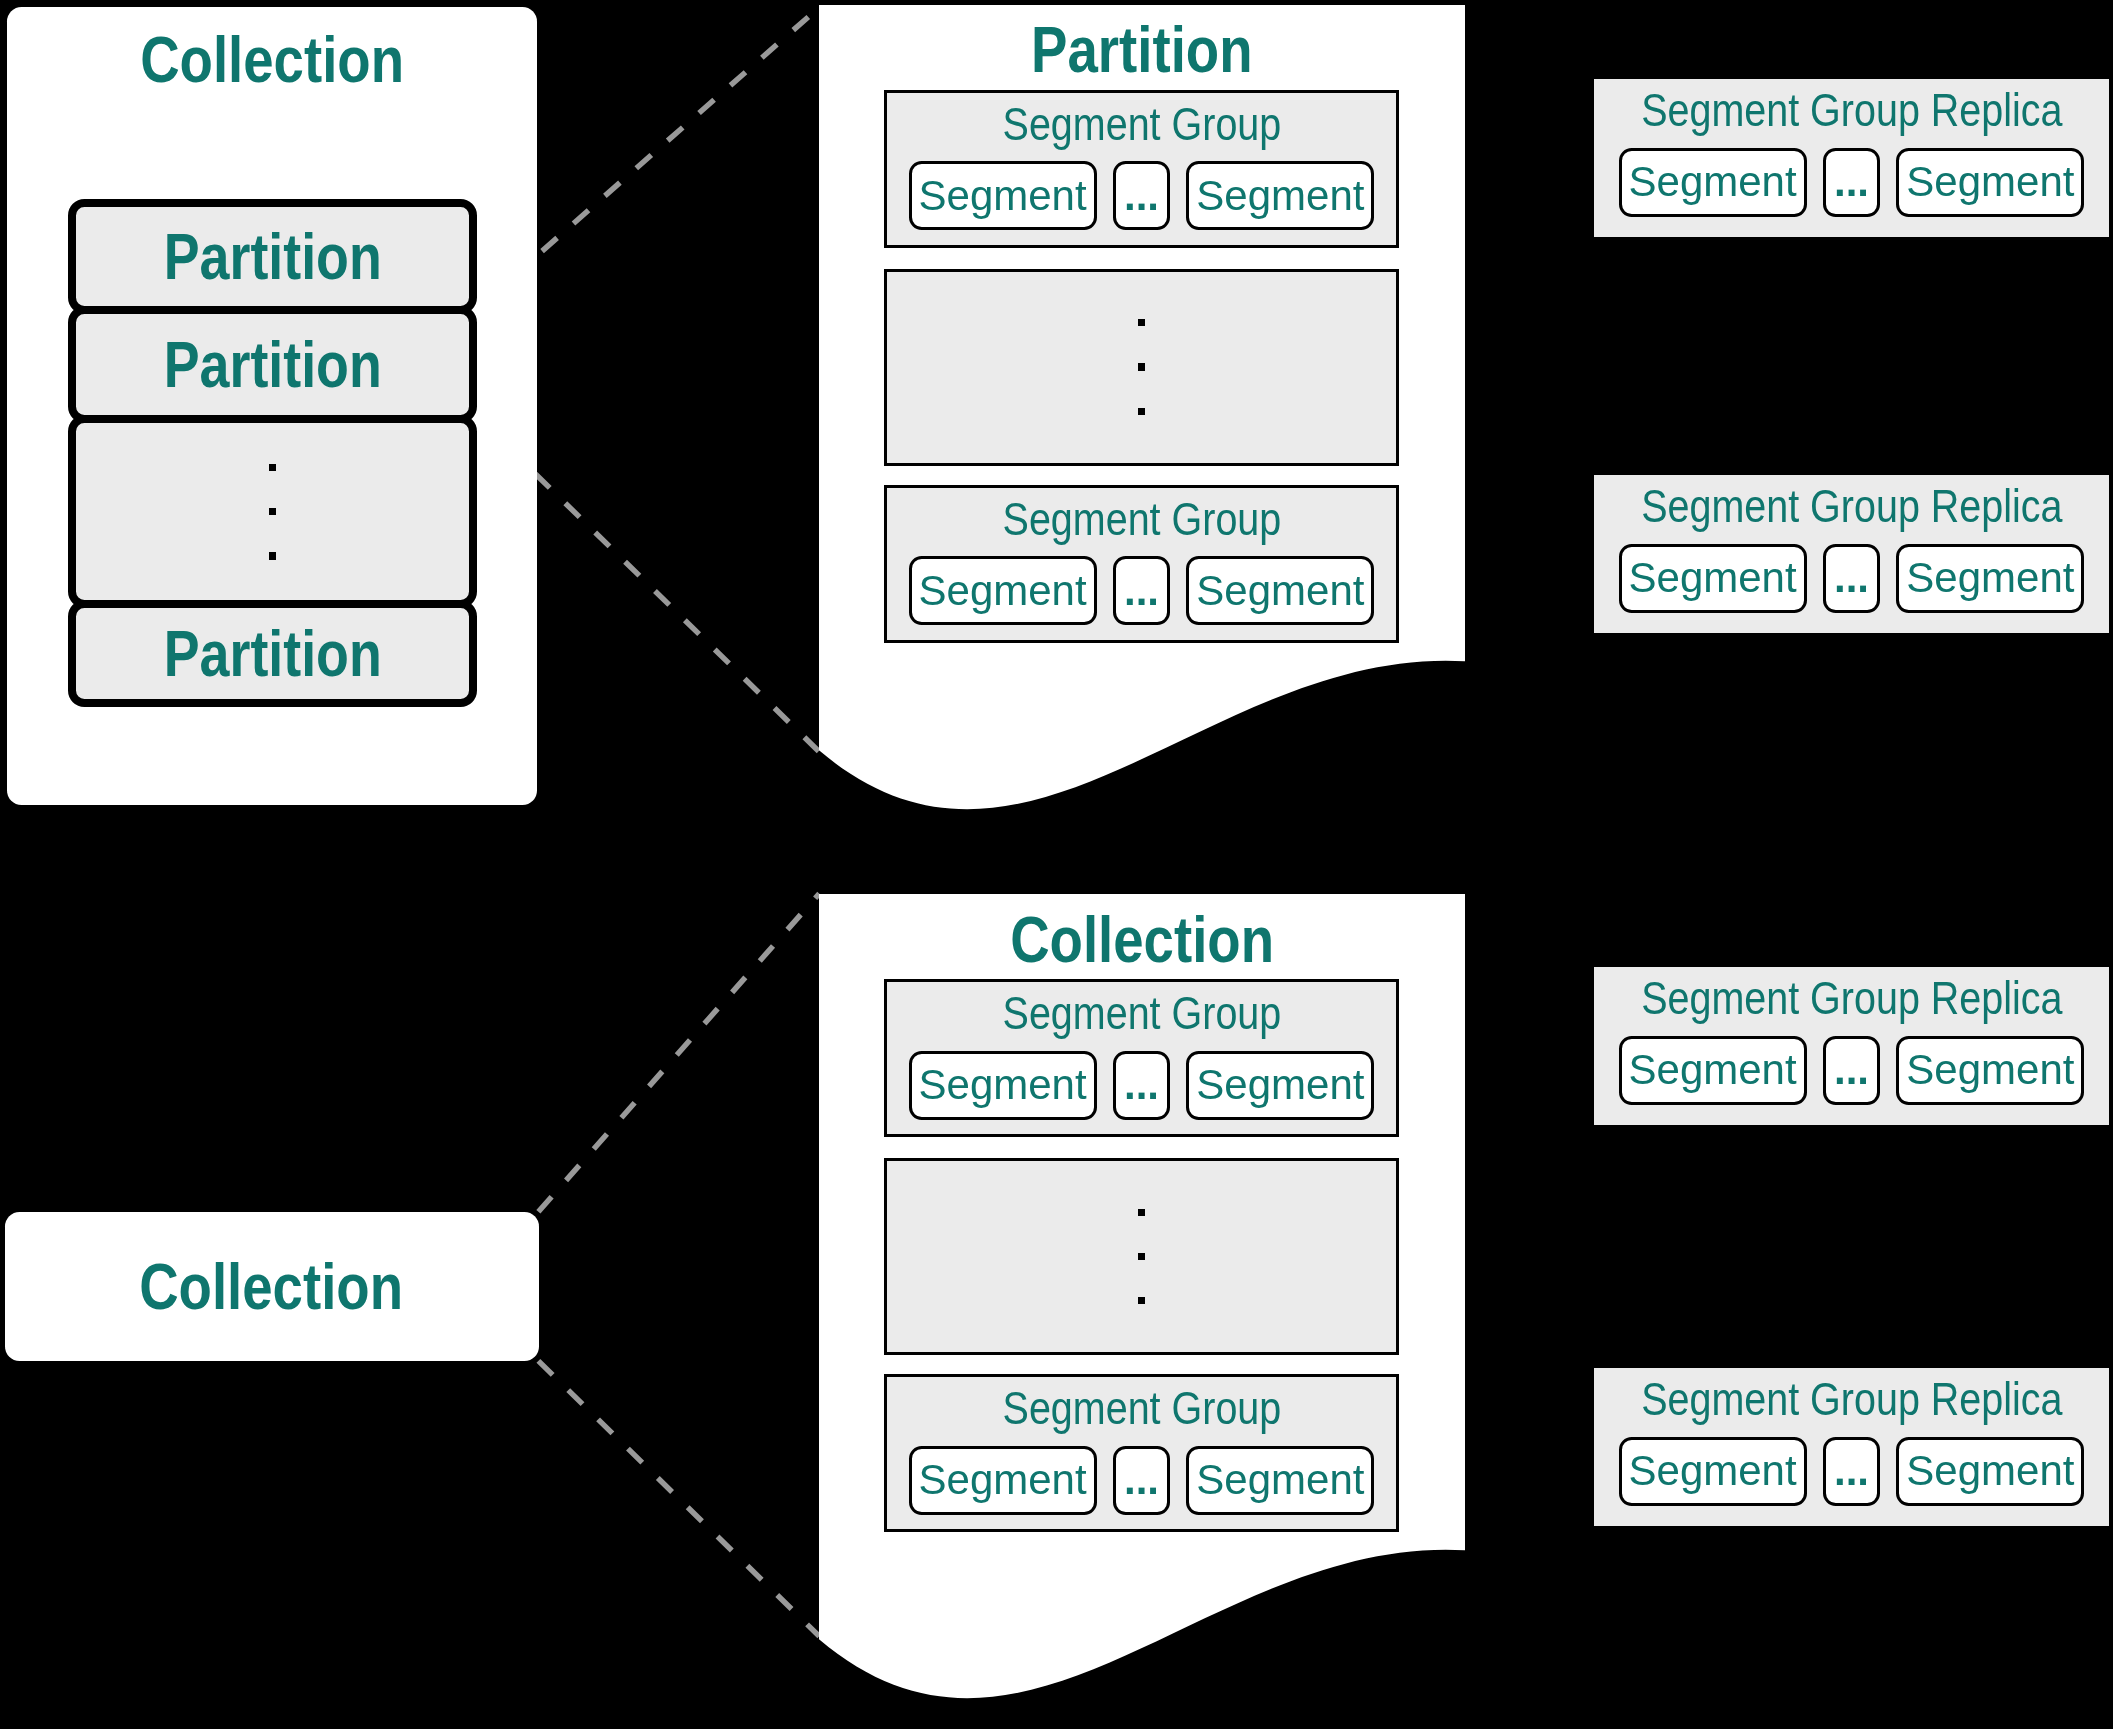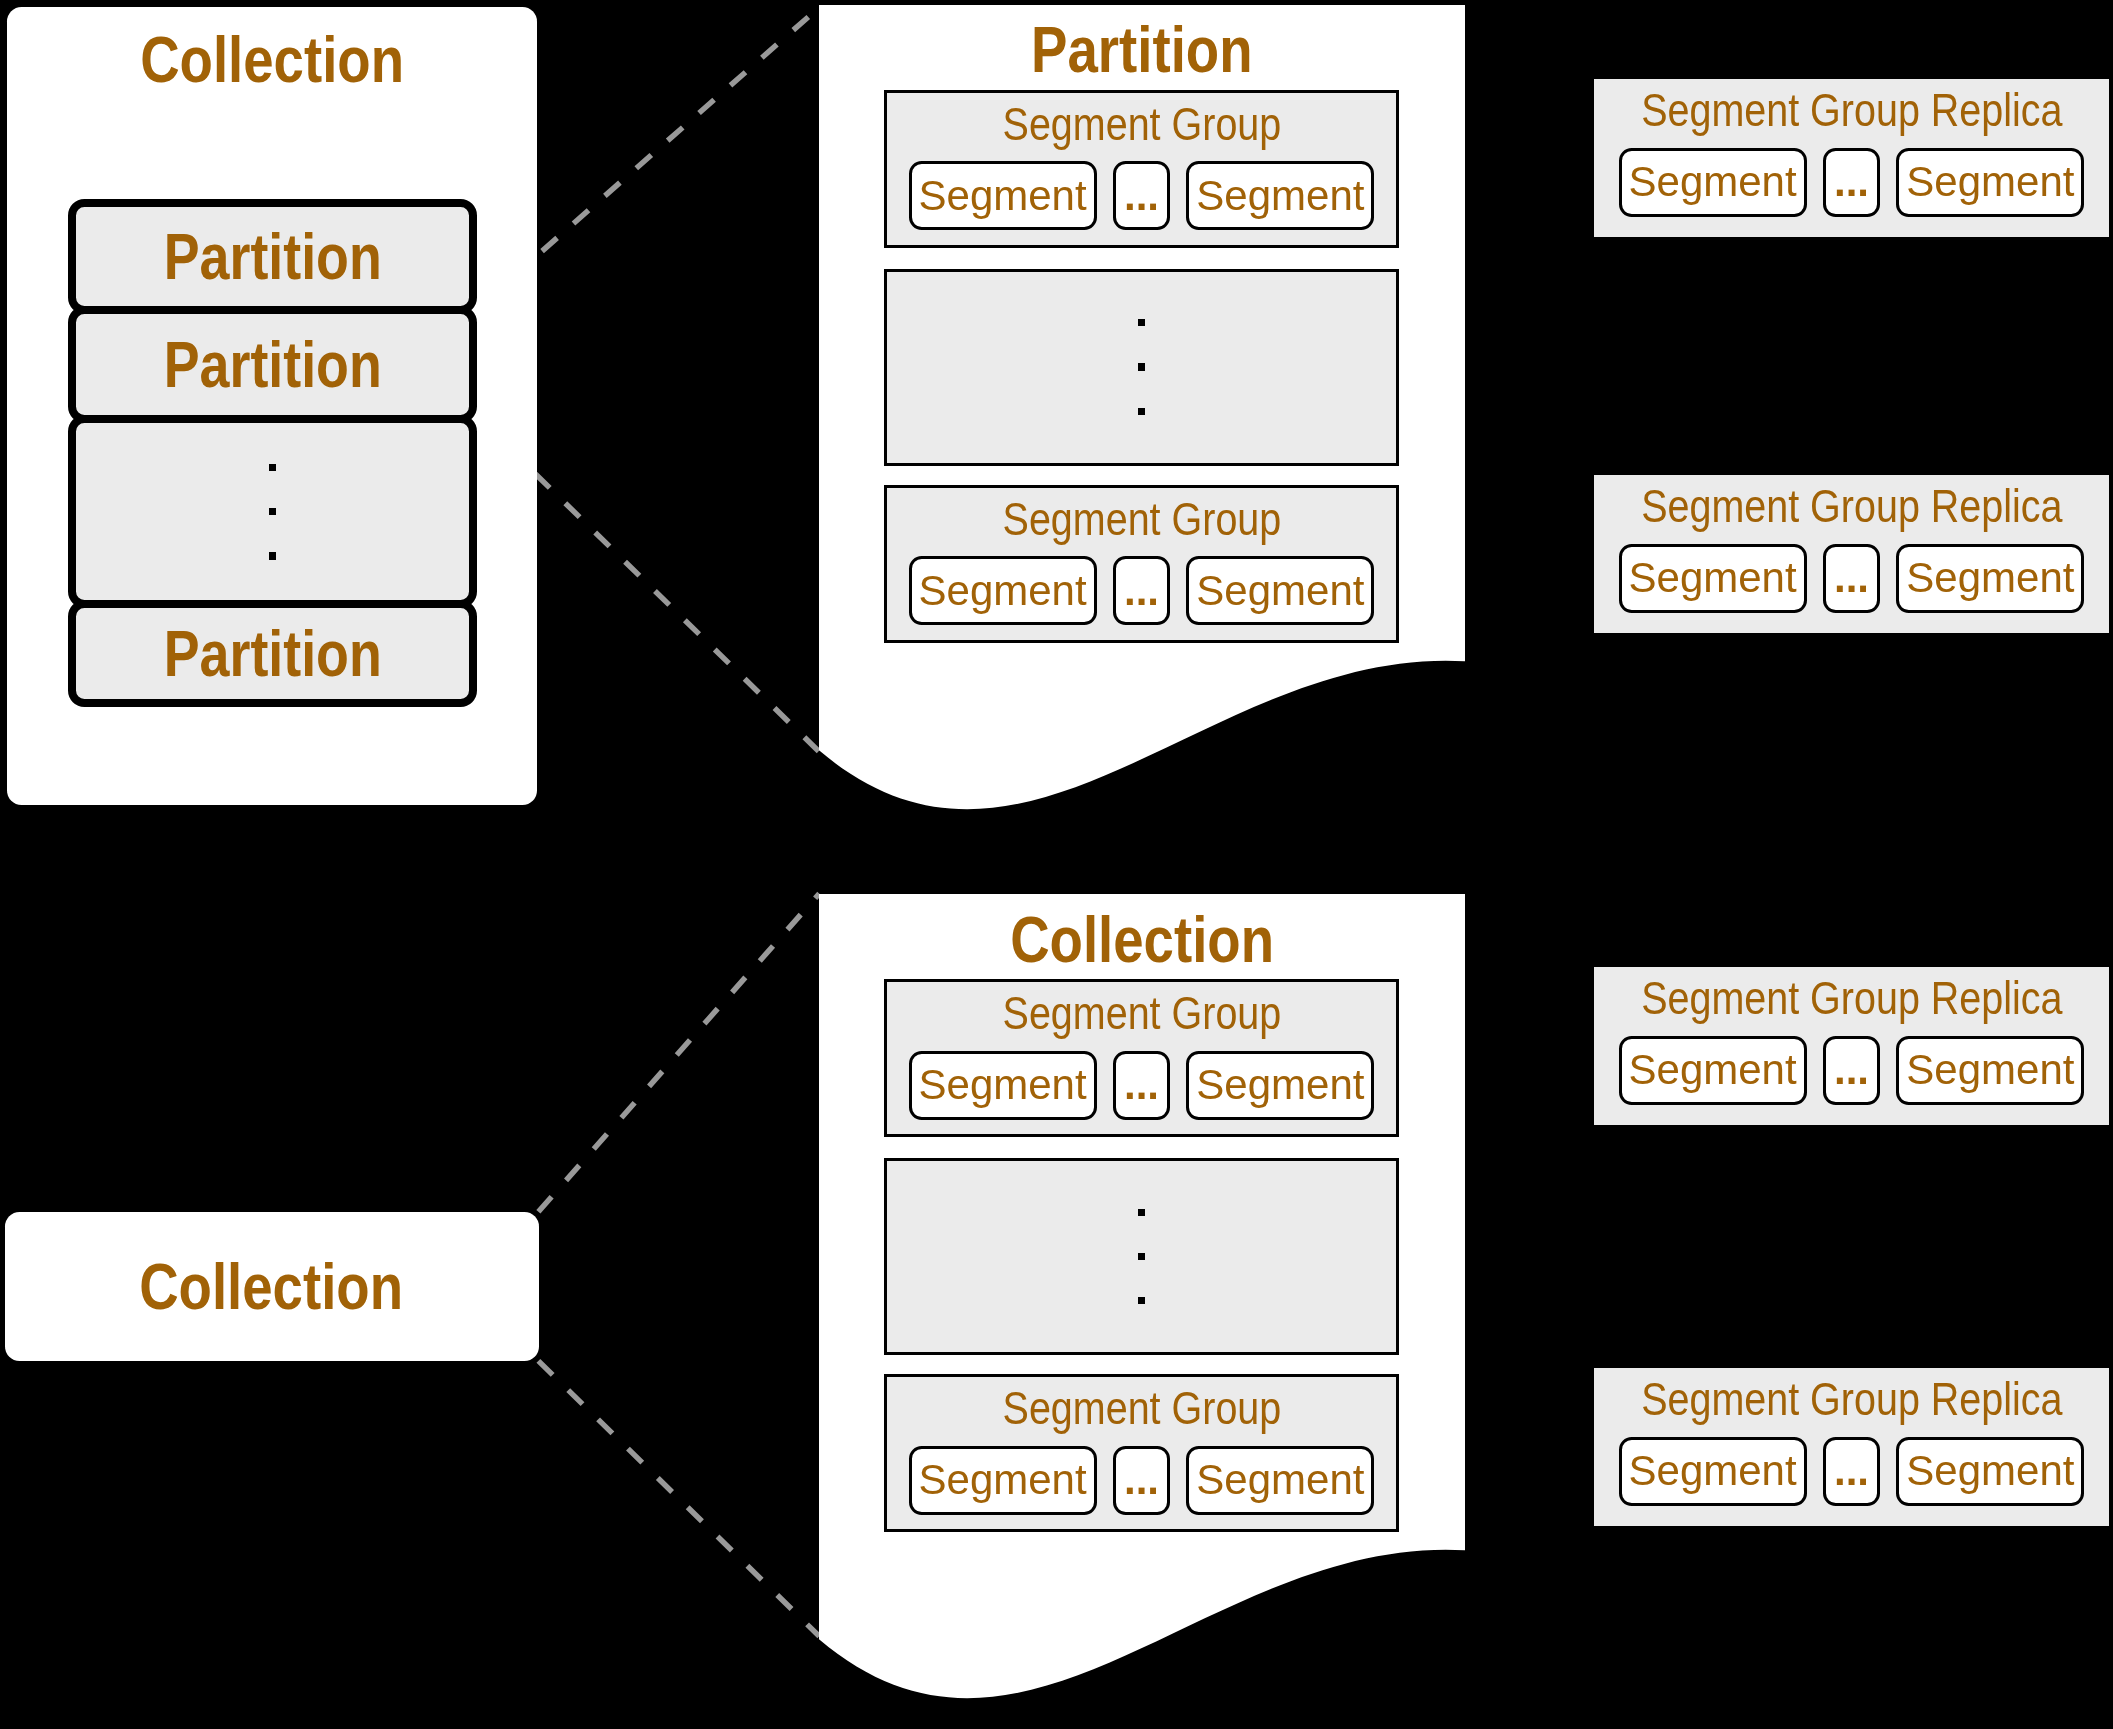--- a/index.html
+++ b/index.html
@@ -1,18 +1,18 @@
 <!DOCTYPE html>
 <html style="font-size:14.5px"><head>
 <meta charset="utf-8">
 <style>
   html,body{margin:0;padding:0;background:#000;}
   #stage{
     position:relative;width:2114px;height:1729px;background:#000000;overflow:hidden;
-    font-family:"Liberation Sans","DejaVu Sans",sans-serif;color:#a16207;
+    font-family:"Liberation Sans","DejaVu Sans",sans-serif;color:#0f766e;
   }
   .cond{display:inline-block;transform:scaleX(0.84);transform-origin:50% 50%;white-space:nowrap;}
 
   
   #connectors{position:absolute;left:0;top:0;width:2114px;height:1729px;}
   #connectors line{stroke:#999999;stroke-width:6;stroke-dasharray:22 24;fill:none;}
 
   
   .collection-container{
     position:absolute;left:7.3px;top:7.3px;width:530px;height:798px;

